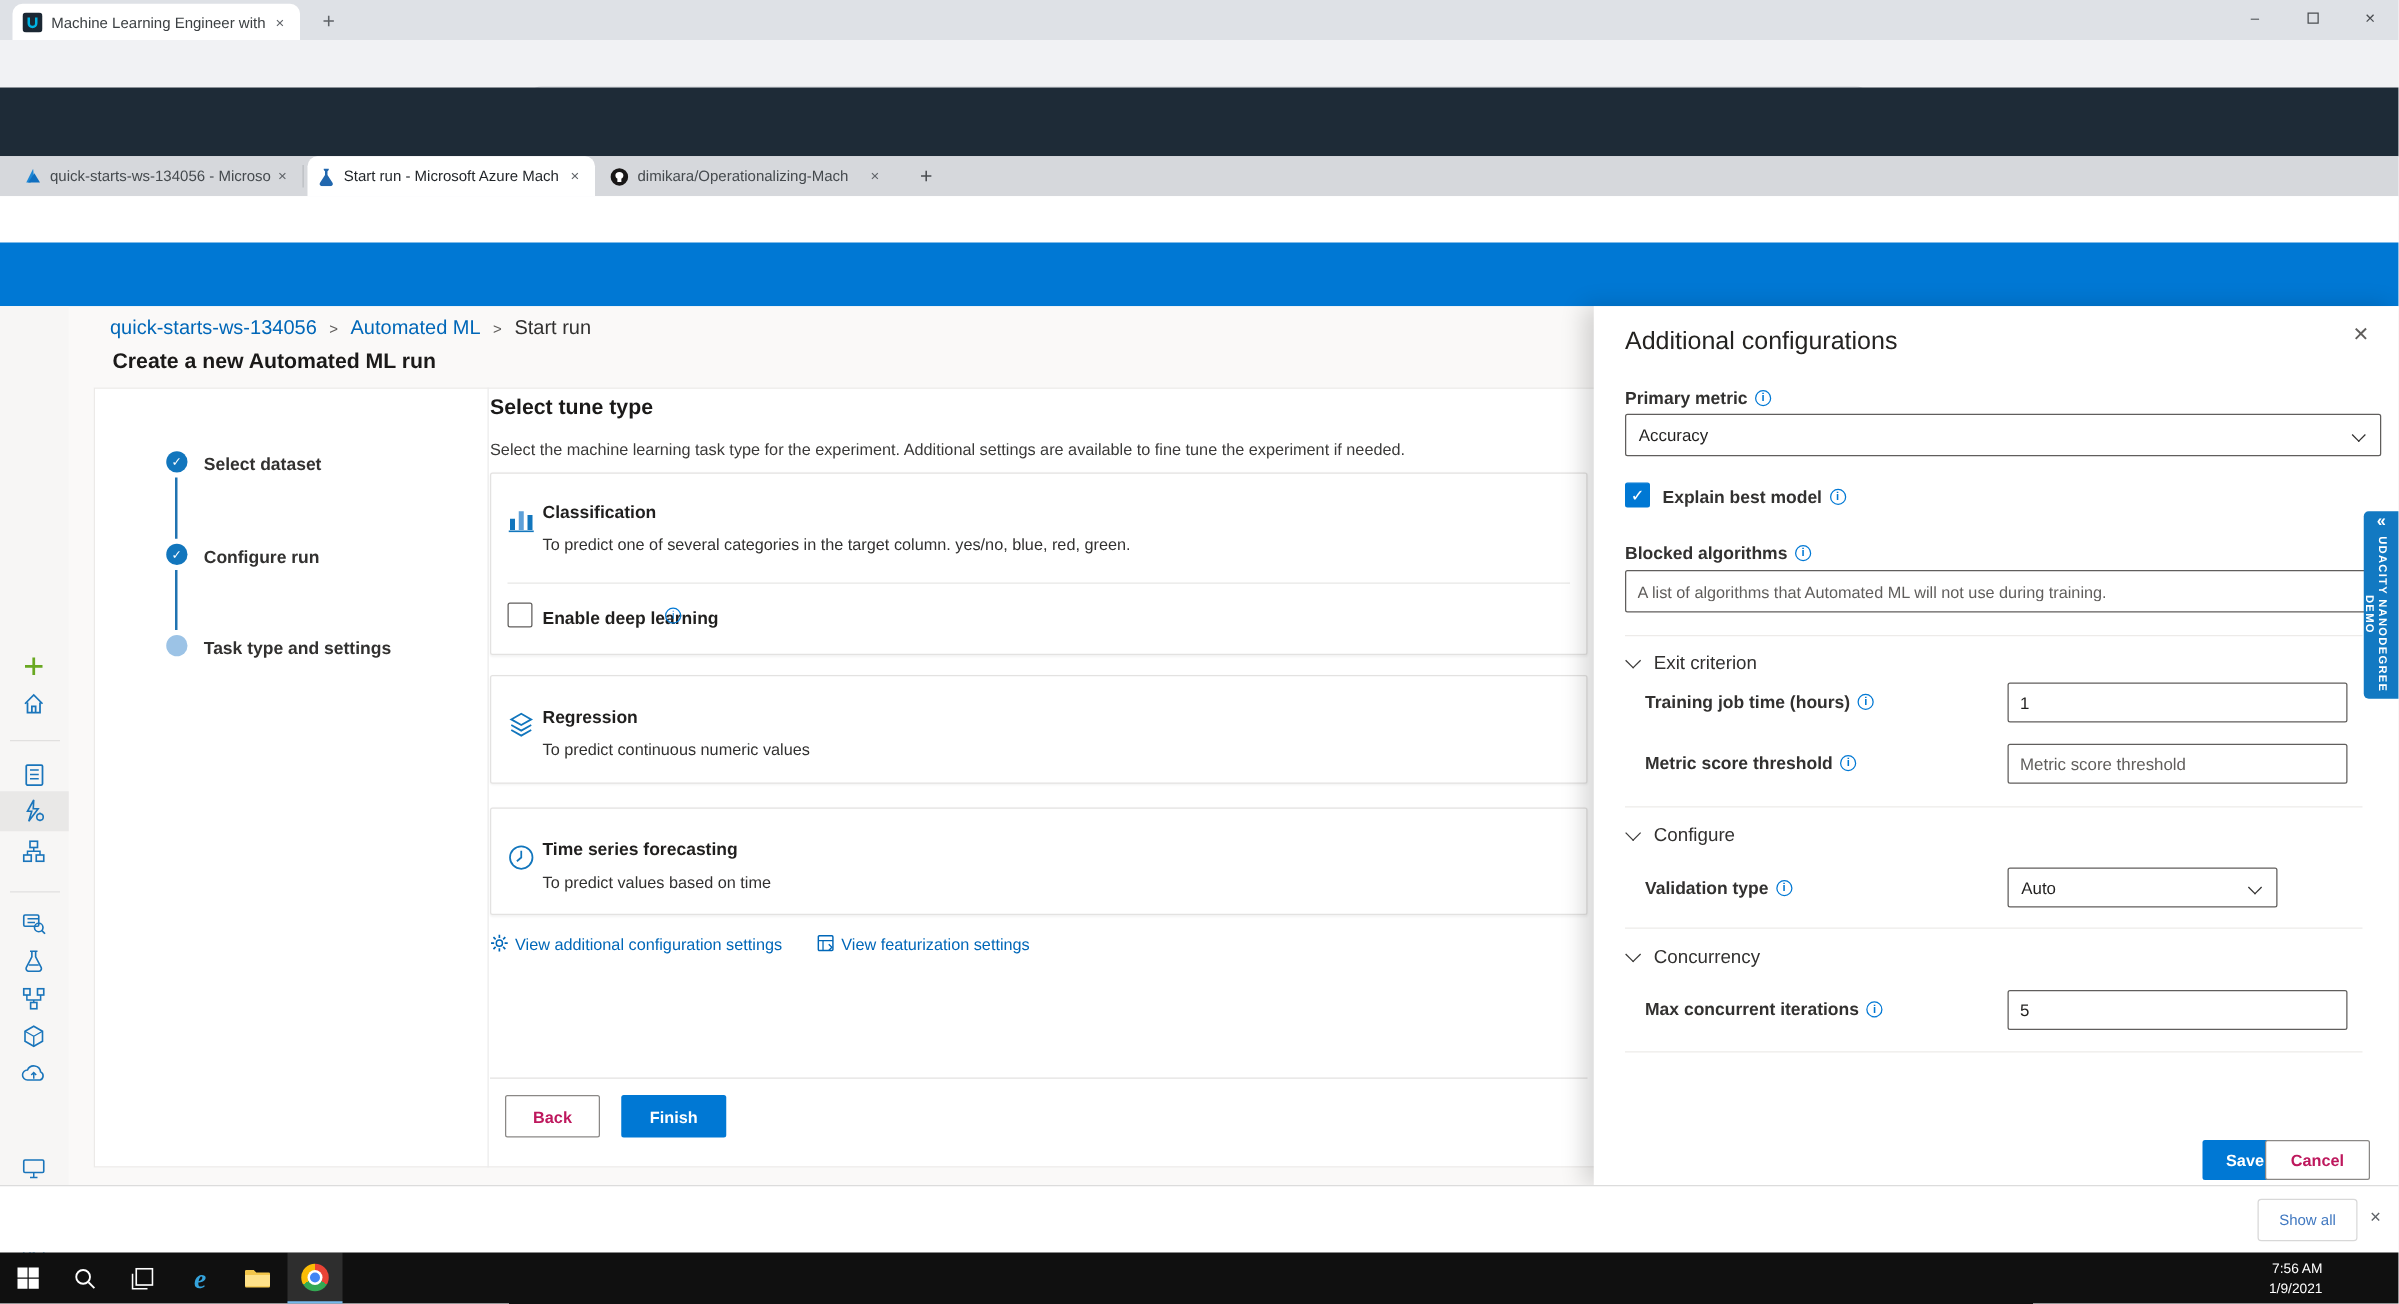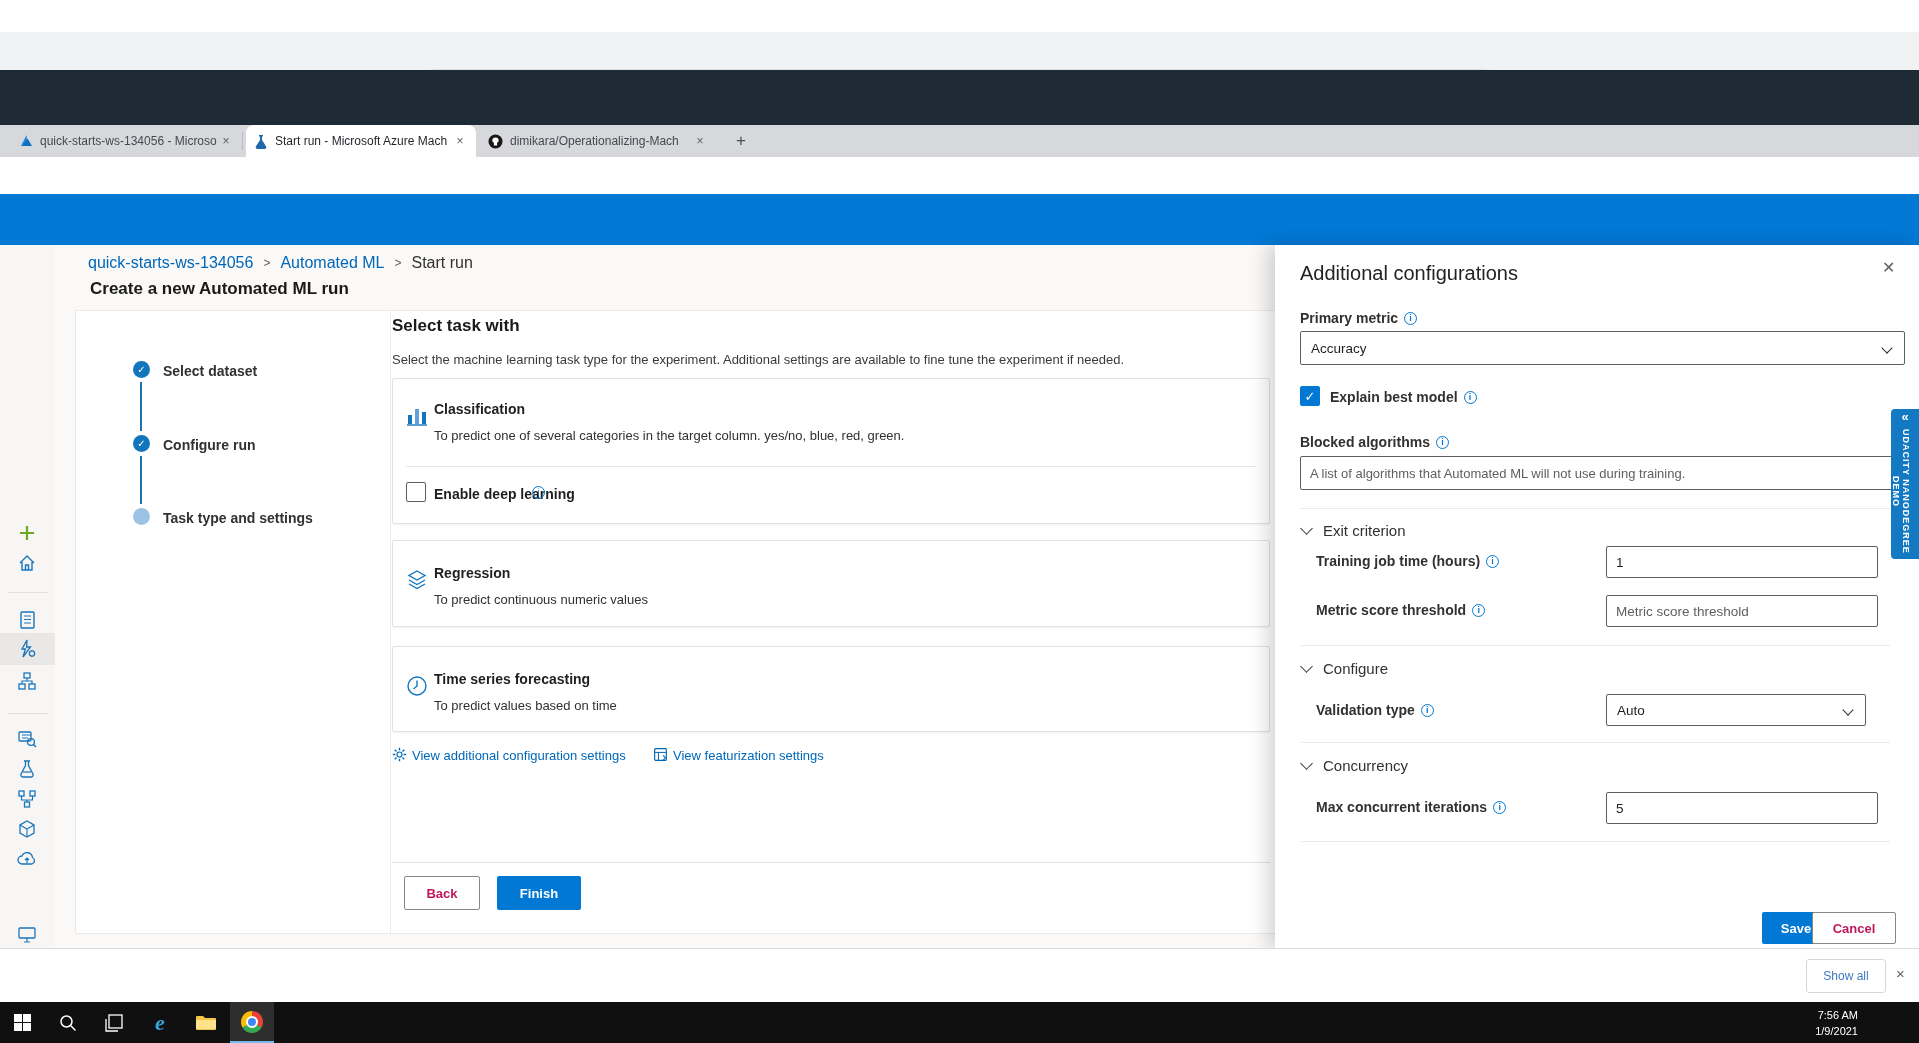--- a/index.html
+++ b/index.html
@@ -135,20 +135,38 @@
   .chrome-ico::after{content:"";position:absolute;left:7px;top:7px;width:8px;height:8px;border-radius:50%;background:#4285f4}
   .tray-time{position:absolute;left:1800px;top:6px;width:58px;text-align:right;color:#fff;font-size:11px;line-height:1.45}
   .dots3{display:flex;flex-direction:column;gap:2px}
   .dots3 i{width:3px;height:3px;border-radius:50%;background:#5f6368}
 </style>
 </head>
 <body>
 
 <div class="screen">
 
+  <div class="o-tabstrip">
+    <div class="o-tab">
+      <svg width="16" height="16" viewBox="0 0 16 16">
+          <rect width="16" height="16" rx="3" fill="#1b2733"></rect>
+          <path d="M5 4v4.5a3 3 0 0 0 6 0V4" stroke="#00b3e3" stroke-width="2" fill="none"></path>
+        </svg>
+      <span class="o-tab-title">Machine Learning Engineer with</span>
+      <span class="tab-x"></span>
+    </div>
+    <span class="newtab-plus"></span>
+    <div class="winbtns">
+      <span class="winbtn gl-min"></span>
+      <span class="winbtn gl-max">
+          <i></i>
+        </span>
+      <span class="winbtn gl-close"></span>
+    </div>
+  </div>
 
   <div class="o-toolbar">
     <span class="abs navgl" style="left:14px;top:42px">◁</span>
     <span class="abs navgl dis" style="left:46px;top:42px">▷</span>
     <svg class="abs" style="left:78px;top:43px" width="16" height="16" viewBox="0 0 16 16">
         <path d="M13.5 8a5.5 5.5 0 1 1-1.7-4" stroke="#5f6368" stroke-width="1.6" fill="none"></path>
         <path d="M13.8 1v4h-4z" fill="#5f6368"></path>
       </svg>
     <svg class="abs" style="left:396px;top:43px" width="14" height="16" viewBox="0 0 14 16">
         <path d="M2 1h10v14l-5-4-5 4z" stroke="#5f6368" stroke-width="1.4" fill="none"></path>
@@ -385,21 +403,21 @@
 
   <span class="step-c done" style="top:361px"></span>
   <span class="step-l" style="top:363px">Select dataset</span>
   <span class="step-conn" style="top:382px;height:49px"></span>
   <span class="step-c done" style="top:435px"></span>
   <span class="step-l" style="top:437px">Configure run</span>
   <span class="step-conn" style="top:456px;height:48px"></span>
   <span class="step-c cur" style="top:508px"></span>
   <span class="step-l" style="top:510px">Task type and settings</span>
 
-  <div class="sec-h">Select task with</div>
+  <div class="sec-h">Select tune type</div>
   <div class="sec-sub">Select the machine learning task type for the experiment. Additional settings are available to fine tune the experiment if needed.</div>
 
   <div class="card" style="top:540px;height:87px">
     <svg class="card-ico" style="top:28px" width="22" height="22" viewBox="0 0 22 22">
         <path d="M11 2l8 4.5-8 4.5-8-4.5z" stroke="#1276bd" stroke-width="1.4" fill="none"></path>
         <path d="M3 11l8 4.5 8-4.5M3 15l8 4.5 8-4.5" stroke="#1276bd" stroke-width="1.4" fill="none"></path>
       </svg>
     <span class="card-name" style="top:24px">Regression</span>
     <span class="card-desc" style="top:51px">To predict continuous numeric values</span>
   </div>
@@ -489,21 +507,21 @@
 
   <span class="rp-hr" style="top:645px"></span>
   <div class="rp-sechdr" style="left:1302px;top:660px">
     <span class="sec-chev"></span>
     <span>Configure</span>
   </div>
   <div class="flabel" style="left:1316px;top:702px">
     <span>Validation type</span>
     <i class="info-i"></i>
   </div>
-  <div class="fbox" style="left:1606px;top:694px;width:260px;height:32px">
+  <div class="fbox" style="left:1606px;top:694px;width:216px;height:32px">
     <span>Auto</span>
     <span class="chev" style="top:11px"></span>
   </div>
 
   <span class="rp-hr" style="top:742px"></span>
   <div class="rp-sechdr" style="left:1302px;top:757px">
     <span class="sec-chev"></span>
     <span>Concurrency</span>
   </div>
   <div class="flabel" style="left:1316px;top:799px">

